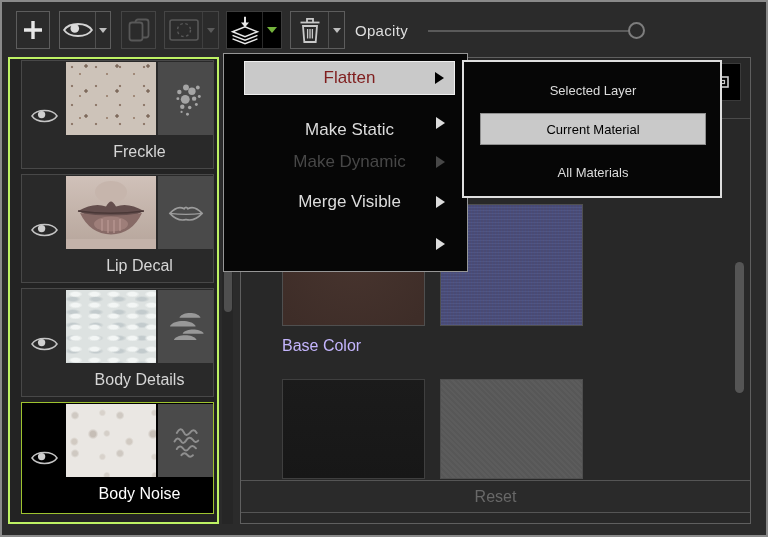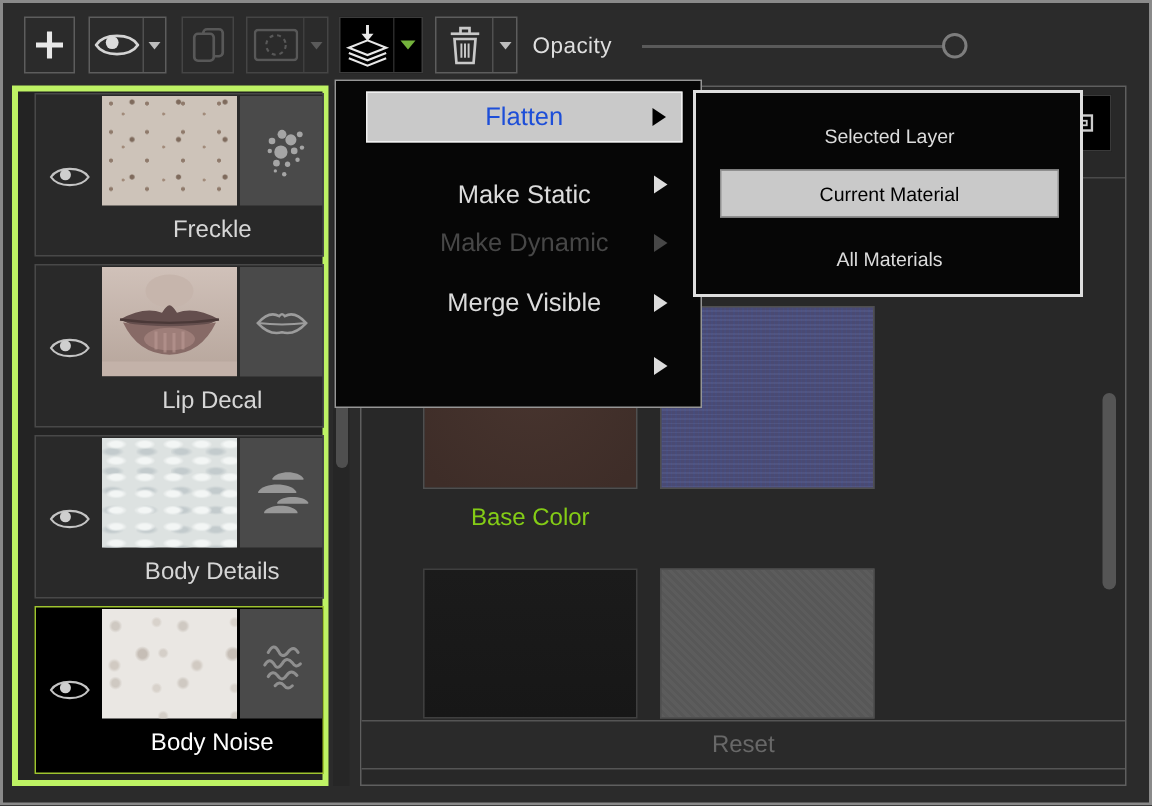--- a/index.html
+++ b/index.html
@@ -22,21 +22,21 @@
   .tgroup.active .arrowpart{border-left-color:#2a2a2a;}
   .dd{width:0;height:0;border-left:4px solid transparent;border-right:4px solid transparent;border-top:5px solid #bdbdbd;}
   .dd.green{border-top-color:#74b33c;border-left-width:5px;border-right-width:5px;border-top-width:6px;}
   .dd.dim{border-top-color:#5a5a5a;}
   .opacity-label{position:absolute;left:355px;top:22px;font-size:15px;color:#dedede;letter-spacing:.3px;}
   .slider-track{position:absolute;left:428px;top:30px;width:216px;height:2px;background:#5a5a5a;}
   .slider-knob{position:absolute;left:628px;top:22px;width:17px;height:17px;border-radius:50%;
                border:2px solid #7d7d7d;background:#2b2b2b;box-sizing:border-box;}
   
   .left-panel{position:absolute;left:8px;top:57px;width:211px;height:467px;box-sizing:border-box;
-              border:4px solid #bef264;background:#232323;}
+              border:2px solid #bef264;background:#232323;}
   .lrow{position:absolute;left:11px;width:193px;height:109px;box-sizing:border-box;
         border:1px solid #484848;background:#292929;}
   .lrow.selected{border-color:#9ec32f;background:#000;height:112px;}
   .eye{position:absolute;left:9px;top:46px;width:27px;height:18px;}
   .lthumb{position:absolute;left:44px;top:1px;width:90px;height:73px;overflow:hidden;}
   .lmask{position:absolute;left:136px;top:1px;width:55px;height:73px;background:#4a4a4a;
          display:flex;align-items:center;justify-content:center;}
   .lname{position:absolute;left:0;right:0;top:74px;height:33px;line-height:33px;
          padding-left:44px;text-align:center;font-size:16px;color:#d6d6d6;}
   .lrow.selected .lname{color:#fff;}
@@ -61,38 +61,38 @@
   
   .vscroll-track{position:absolute;background:#262626;}
   .vscroll-thumb{position:absolute;border-radius:5px;background:#4f4f4f;}
   
   .right-panel{position:absolute;left:240px;top:57px;width:511px;height:467px;box-sizing:border-box;
                border:1px solid #5f5f5f;background:#282828;}
   .rp-header{position:absolute;left:0;top:0;right:0;height:60px;border-bottom:1px solid #4a4a4a;}
   .expand-btn{position:absolute;left:460px;top:5px;width:40px;height:38px;background:#000;
               border:1px solid #3a3a3a;box-sizing:border-box;display:flex;align-items:center;justify-content:center;}
   .map-thumb{position:absolute;width:143px;box-sizing:border-box;border:1px solid #4f4f4f;}
-  .map-label{position:absolute;width:143px;text-align:center;font-size:16px;color:#84cc16;}
+  .map-label{position:absolute;width:143px;font-size:16px;color:#c4b5fd;}
   .tex-basecolor{background:radial-gradient(ellipse at 50% 45%,#47342e 0%,#3e2d28 90%);}
   .tex-normal{background-color:#4a4a73;background-image:
     repeating-linear-gradient(0deg,rgba(130,150,210,.13) 0 1px,transparent 1px 3px),
     repeating-linear-gradient(90deg,rgba(55,85,160,.18) 0 1px,transparent 1px 3px);}
   .tex-darkmap{background:linear-gradient(180deg,#1b1b1b,#171717);border-color:#3f3f3f!important;}
   .tex-graymap{background-color:#575757;background-image:
     repeating-linear-gradient(45deg,rgba(255,255,255,.03) 0 2px,transparent 2px 4px);}
   .reset-bar{position:absolute;left:0;right:0;top:422px;height:33px;box-sizing:border-box;
              border-top:1px solid #555;border-bottom:1px solid #555;background:#2a2a2a;
              text-align:center;line-height:31px;font-size:16px;color:#686868;}
   
   .menu{position:absolute;left:223px;top:53px;width:245px;height:219px;box-sizing:border-box;
         background:#060606;border:1px solid #969696;z-index:50;}
   .menu-item{position:absolute;left:20px;width:211px;height:34px;box-sizing:border-box;
              display:flex;align-items:center;justify-content:center;
              font-size:17px;color:#dcdcdc;}
-  .menu-item.highlighted{background:#c9c9c9;border:1px solid #efefef;color:#1d4ed8;
+  .menu-item.highlighted{background:#c9c9c9;border:1px solid #efefef;color:#7f1d1d;
              box-shadow:0 1px 1px rgba(0,0,0,.85);}
   .menu-item.disabled{color:#474747;}
   .marrow{position:absolute;right:10px;top:50%;margin-top:-6px;width:0;height:0;
           border-top:6px solid transparent;border-bottom:6px solid transparent;border-left:9px solid #dcdcdc;}
   .menu-item.highlighted .marrow{border-left-color:#000;}
   .menu-item.disabled .marrow{border-left-color:#474747;}
   .submenu{position:absolute;left:462px;top:60px;width:260px;height:138px;box-sizing:border-box;
            background:#060606;border:2px solid #dedede;z-index:60;}
   .sub-item{position:absolute;left:16px;width:226px;height:32px;box-sizing:border-box;
             display:flex;align-items:center;justify-content:center;font-size:13px;color:#dcdcdc;}

